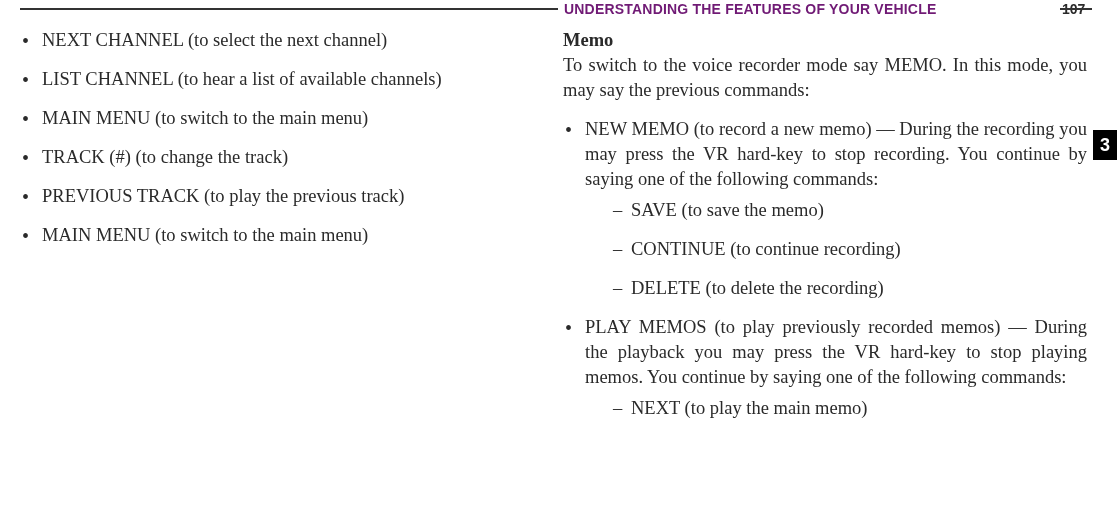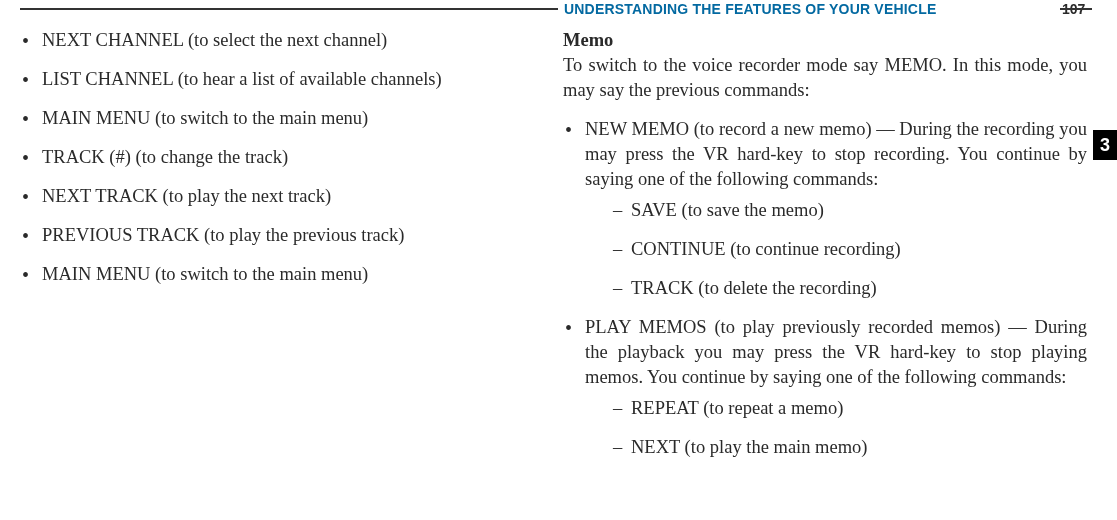--- a/index.html
+++ b/index.html
@@ -32,21 +32,21 @@
       width: 32px;
     }
     .header-text {
       position: absolute;
       top: 0px;
       left: 564px;
       font-family: Arial, Helvetica, sans-serif;
       font-weight: bold;
       font-size: 14px;
       letter-spacing: 0.2px;
-      color: #0369a1;
+      color: #701a75;
     }
     .page-number {
       position: absolute;
       top: 0px;
       left: 1062px;
       font-family: Arial, Helvetica, sans-serif;
       font-weight: bold;
       font-size: 14px;
       color: #2a2a2a;
     }
@@ -134,42 +134,40 @@
 
 <div class="content">
   <div class="col">
     <ul class="bullets">
       <li>NEXT CHANNEL (to select the next channel)</li>
       <li>LIST CHANNEL (to hear a list of available channels)</li>
       <li>MAIN MENU (to switch to the main menu)</li>
     </ul>
     <ul class="bullets">
       <li>TRACK (#) (to change the track)</li>
-      <li>NEXT TRACK (to play the next track)</li>
       <li>PREVIOUS TRACK (to play the previous track)</li>
       <li>MAIN MENU (to switch to the main menu)</li>
     </ul>
   </div>
 
   <div class="col">
     <div class="section-block">
       <span class="section-title">Memo</span><br>
       <span>To switch to the voice recorder mode say MEMO. In this mode, you may say the previous commands:</span>
     </div>
     <ul class="bullets">
       <li>
         <span>NEW MEMO (to record a new memo) — During the recording you may press the VR hard-key to stop recording. You continue by saying one of the following commands:</span>
         <ul class="dashes nested-block">
           <li>SAVE (to save the memo)</li>
           <li>CONTINUE (to continue recording)</li>
-          <li>TRACK (to delete the recording)</li>
+          <li>DELETE (to delete the recording)</li>
         </ul>
       </li>
       <li>
         <span>PLAY MEMOS (to play previously recorded memos) — During the playback you may press the VR hard-key to stop playing memos. You continue by saying one of the following commands:</span>
         <ul class="dashes nested-block">
-          <li>REPEAT (to repeat a memo)</li>
           <li>NEXT (to play the main memo)</li>
         </ul>
       </li>
     </ul>
   </div>
 </div>
 
 </body></html>

